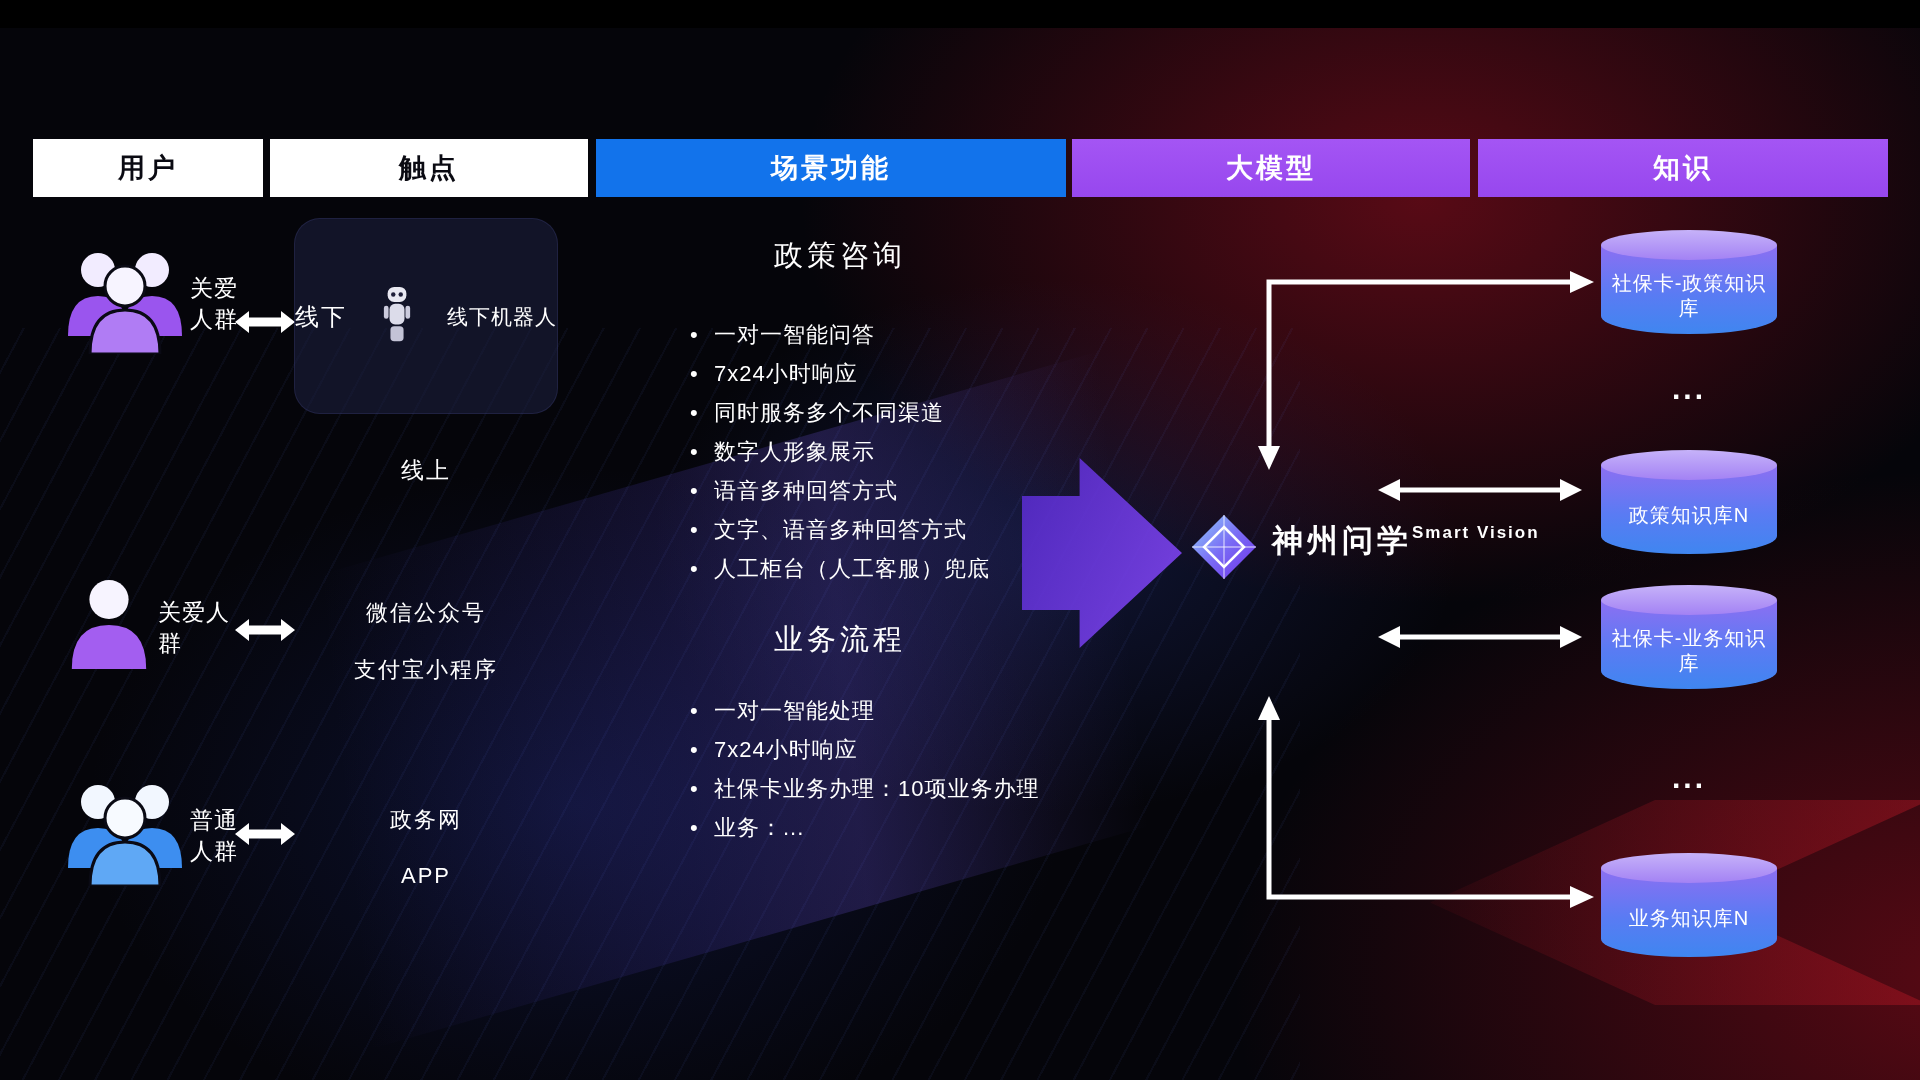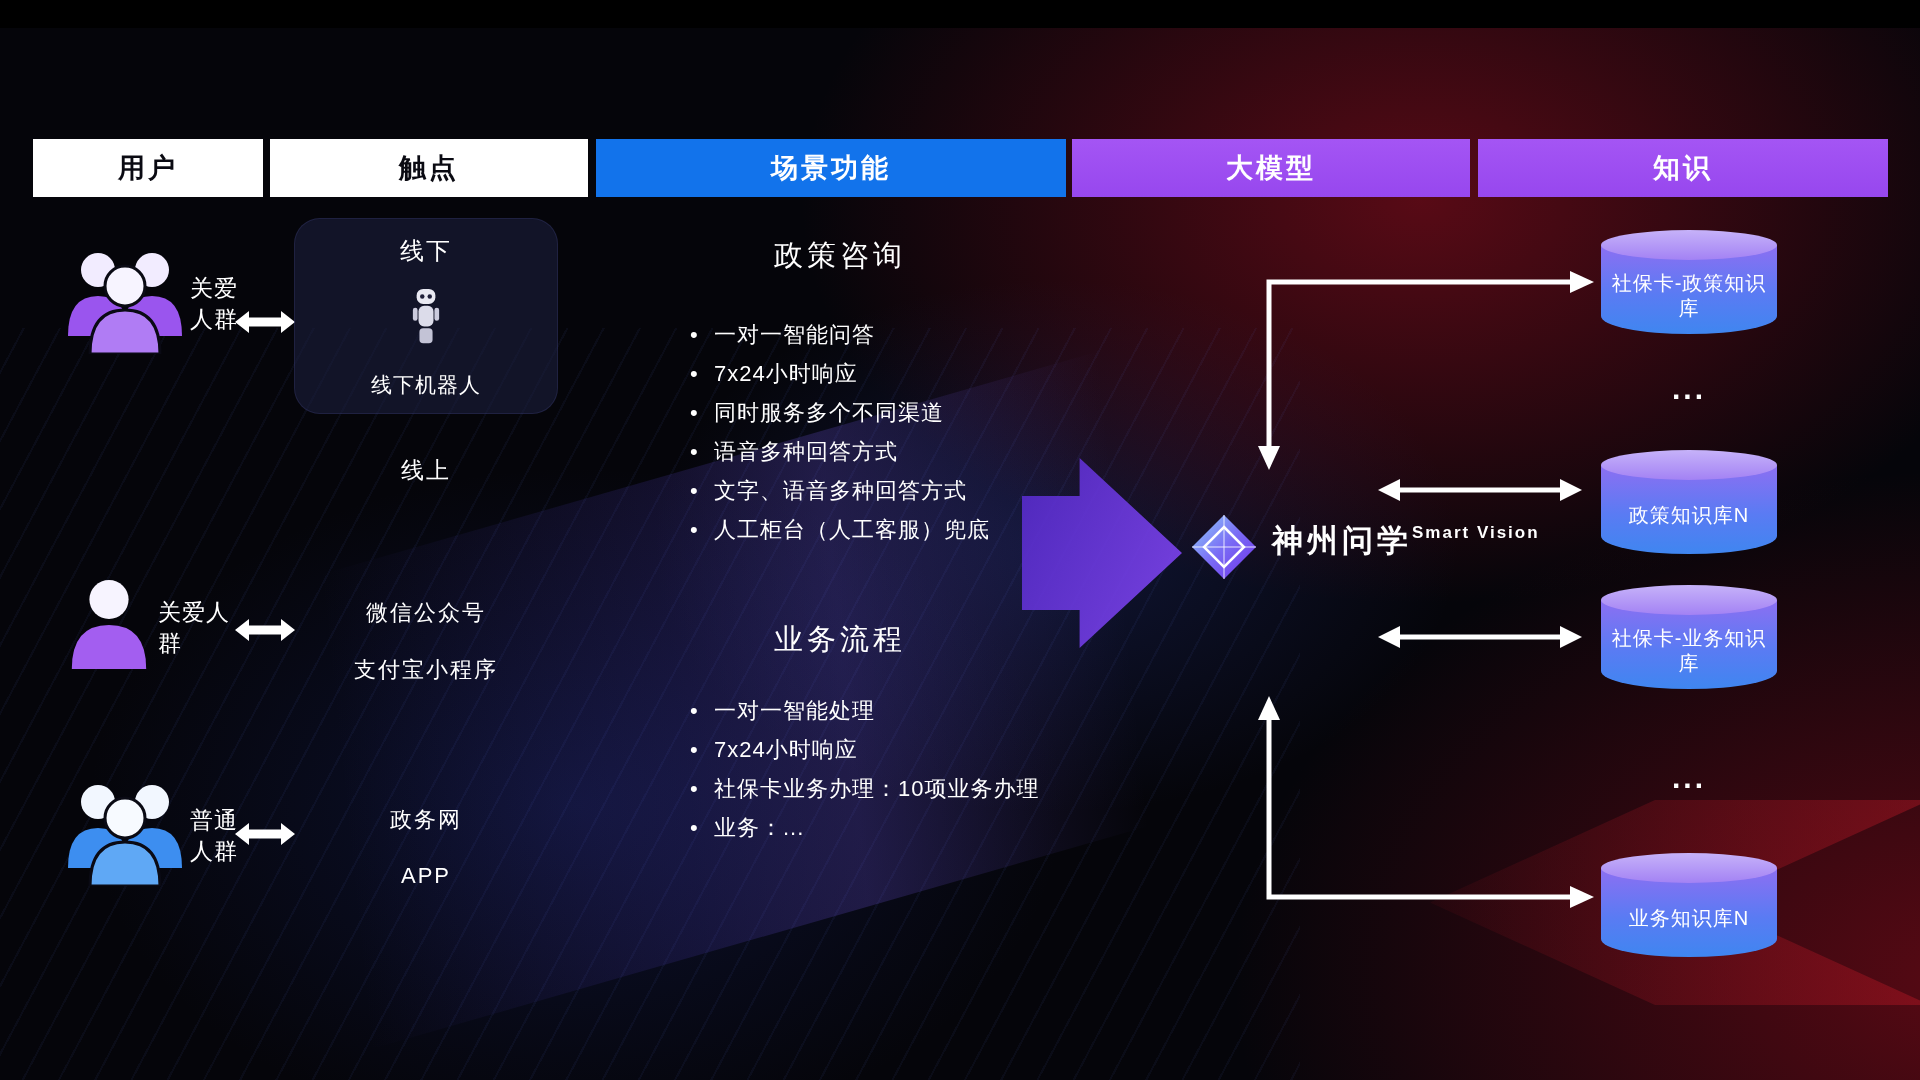--- a/index.html
+++ b/index.html
@@ -26,21 +26,21 @@
   .hdr-white{background:#ffffff;color:#0a0a12;}
   .hdr-blue{background:#1273eb;color:#fff;}
   .hdr-purple{background:linear-gradient(180deg,#a455f4,#9747ee);color:#fff;}
 
   .user-block{position:absolute;left:60px;width:190px;display:flex;flex-direction:row;align-items:center;}
   .user-label{font-size:23px;color:#fff;margin-top:6px;letter-spacing:1px;}
   .xchg{position:absolute;left:233px;width:64px;height:28px;}
 
   .tp-box{position:absolute;left:294px;top:190px;width:264px;height:196px;border-radius:26px;
     background:rgba(30,32,66,.55);border:1px solid rgba(130,140,255,.12);
-    display:flex;flex-direction:column;align-items:center;justify-content:space-between;padding:16px 0 14px;box-sizing:border-box;}
+    display:flex;flex-direction:row;align-items:center;justify-content:space-between;padding:16px 0 14px;box-sizing:border-box;}
   .tp-title{font-size:24px;letter-spacing:2px;}
   .tp-sub{font-size:21px;letter-spacing:1px;}
   .tp-text{position:absolute;left:294px;width:264px;text-align:center;font-size:23px;letter-spacing:2px;color:#fff;}
 
   .scn-title{position:absolute;left:640px;width:400px;text-align:center;font-size:29px;letter-spacing:4px;color:#fff;}
   .feature-list{position:absolute;left:688px;width:440px;list-style:none;margin:0;padding:0;color:#fff;font-size:22px;}
   .feature-list li{line-height:39px;padding-left:26px;position:relative;letter-spacing:1px;}
   .feature-list li::before{content:"\2022";position:absolute;left:2px;top:0;}
 
   .flow-arrow{position:absolute;left:1022px;top:430px;width:160px;height:190px;opacity:.95;
@@ -154,20 +154,21 @@
   <div class="tp-text" style="top:570px;font-size:22px">微信公众号</div>
   <div class="tp-text" style="top:627px;font-size:22px">支付宝小程序</div>
   <div class="tp-text" style="top:777px;font-size:22px">政务网</div>
   <div class="tp-text" style="top:835px;font-size:22px">APP</div>
 
   <div class="scn-title" style="top:208px">政策咨询</div>
   <ul class="feature-list" style="top:287px">
     <li>一对一智能问答</li>
     <li>7x24小时响应</li>
     <li>同时服务多个不同渠道</li>
+    <li>数字人形象展示</li>
     <li>语音多种回答方式</li>
     <li>文字、语音多种回答方式</li>
     <li>人工柜台（人工客服）兜底</li>
   </ul>
 
   <div class="scn-title" style="top:592px">业务流程</div>
   <ul class="feature-list" style="top:663px">
     <li>一对一智能处理</li>
     <li>7x24小时响应</li>
     <li>社保卡业务办理：10项业务办理</li>

